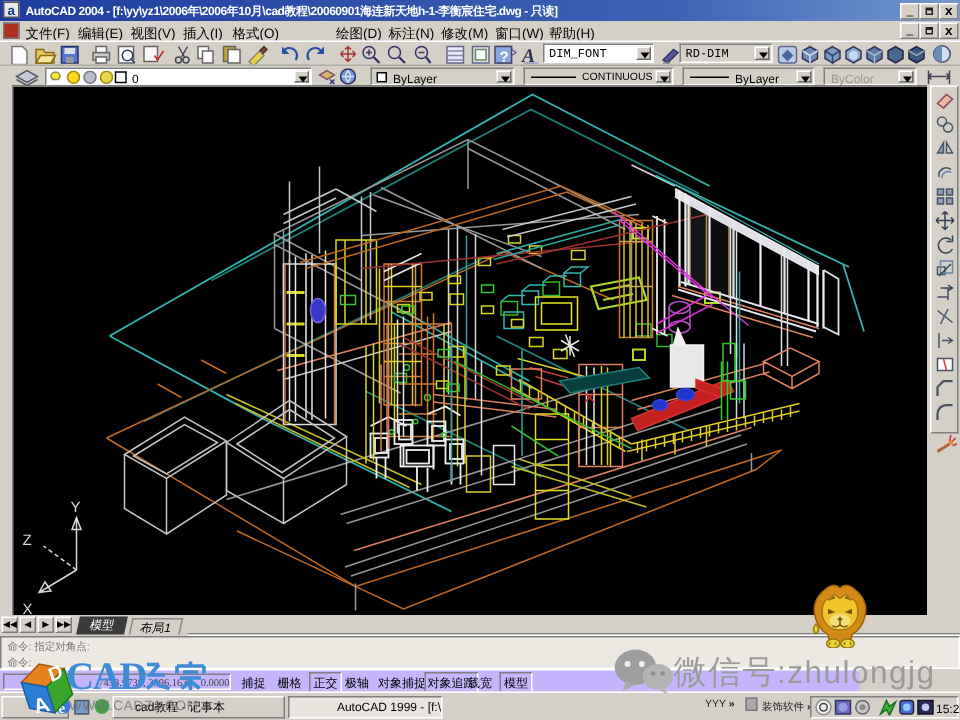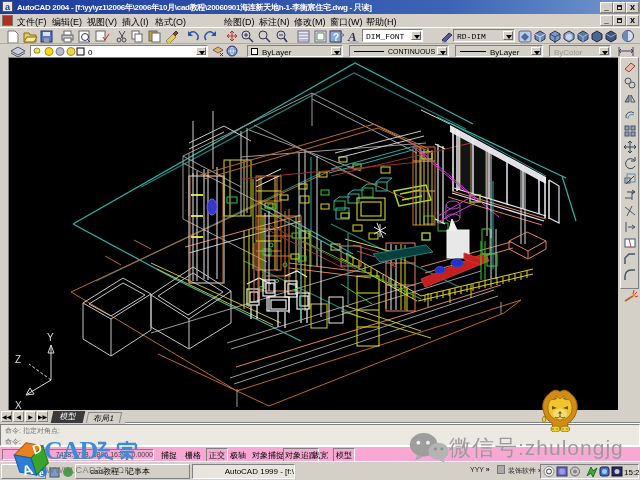--- a/index.html
+++ b/index.html
@@ -194,21 +194,21 @@
     <g transform="translate(604,1)">
           <path d="M2,5 l5,-3 l5,3 v5 l-5,3 l-5,-3 z" fill="#3a5a80" stroke="#224"></path>
           <path d="M2,5 l5,3 l5,-3" stroke="#9ab" fill="none"></path>
         </g>
     <g transform="translate(621,1)">
           <circle cx="7" cy="7" r="5.5" fill="#d0e0f0" stroke="#447"></circle>
           <path d="M7,1.5 a5.5,5.5 0 0 0 0,11 z" fill="#6a8ab8"></path>
         </g>
   </svg>
 
-  <div class="abs combo" style="left:362px;top:1px;width:61px;height:13px;background:#fff;">
+  <div class="abs combo" style="left:362px;top:1px;width:74px;height:13px;background:#fff;">
     <span style="position:absolute;left:3px;top:2px;font-size:8px;font-family:'Liberation Mono',monospace;">DIM_FONT</span>
     <div class="cbtn">
           <div class="arr"></div>
         </div>
   </div>
 
   <div class="abs combo" style="left:453px;top:1px;width:62px;height:13px;padding-left:29px;">
     <span style="position:absolute;left:3px;top:2px;font-size:8px;font-family:'Liberation Mono',monospace;">RD-DIM</span>
     <div class="cbtn">
           <div class="arr"></div>
@@ -758,21 +758,21 @@
 
   <div class="abs" style="left:87px;top:2px;width:34px;height:11px;background:#d4d0c8;border:1px solid #888;border-bottom:none;color:#000;font-size:8px;text-align:center;line-height:11px;transform:skewX(-12deg);">布局1</div>
   <div class="abs" style="left:125px;top:12px;width:515px;height:2px;border-top:1px solid #808080;border-bottom:1px solid #fff;"></div>
 </div>
 
 <div class="abs sunken" style="left:0;top:424px;width:640px;height:22px;background:#ece9e2;">
   <div class="abs" style="left:4px;top:1px;font-size:7px;color:#777;">命令: 指定对角点:</div>
   <div class="abs" style="left:4px;top:12px;font-size:7px;color:#777;">命令:</div>
 </div>
 
-<div class="abs" style="left:0;top:446px;width:640px;height:15px;background:#f9a8d4;border-top:1px solid #fff;font-size:8px;">
+<div class="abs" style="left:0;top:446px;width:573px;height:15px;background:#c4b5fd;border-top:1px solid #fff;font-size:8px;font-family:Liberation Serif, serif;">
   <div class="abs sunken" style="left:2px;top:2px;width:152px;height:11px;color:#444;font-size:7px;line-height:10px;padding-left:4px;">7438.9738, 3896.1639 , 0.0000</div>
   <span class="abs" style="left:161px;top:3px;">捕捉</span>
   <span class="abs" style="left:185px;top:3px;">栅格</span>
   <span class="abs sunken" style="left:206px;top:1px;padding:1px 2px;">正交</span>
   <span class="abs" style="left:230px;top:3px;">极轴</span>
   <span class="abs" style="left:252px;top:3px;">对象捕捉</span>
   <span class="abs sunken" style="left:283px;top:1px;padding:1px 1px;">对象追踪</span>
   <span class="abs" style="left:312px;top:3px;">线宽</span>
   <span class="abs sunken" style="left:333px;top:1px;padding:1px 2px;">模型</span>
 </div>

